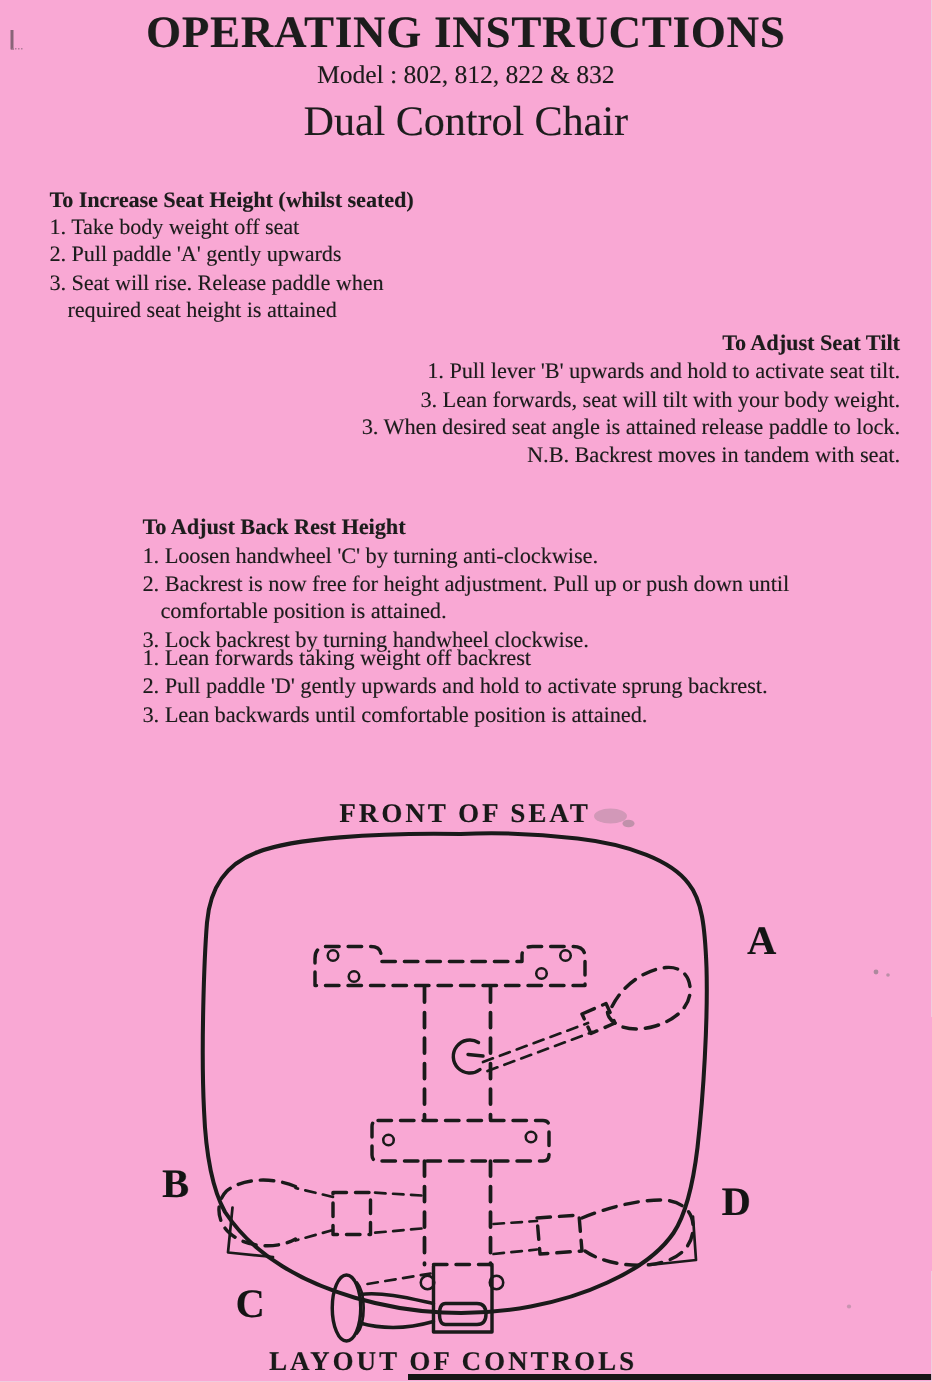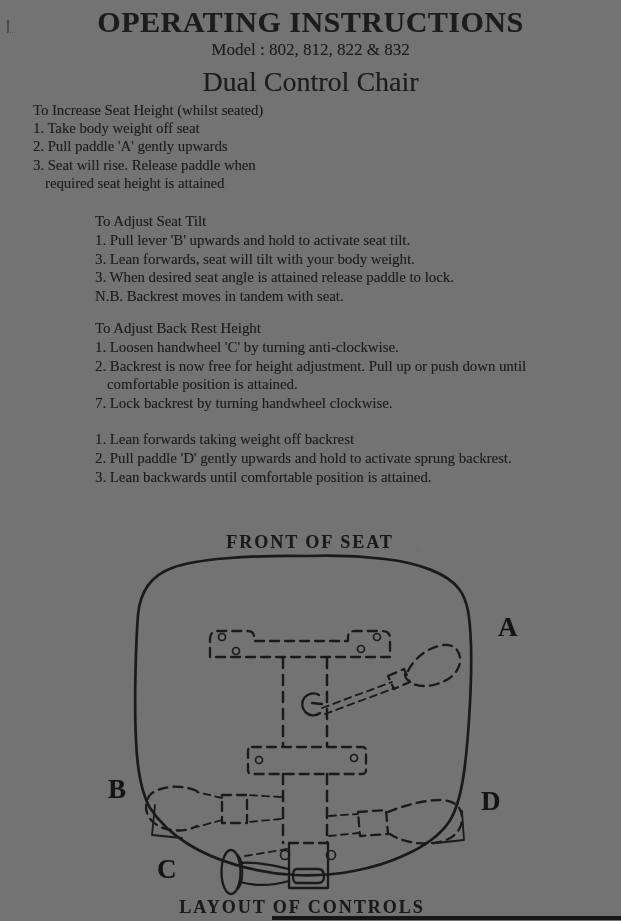--- a/index.html
+++ b/index.html
@@ -1,33 +1,33 @@
 <!DOCTYPE html>
 <html><head>
 <meta charset="utf-8">
 <style>
   html,body { margin:0; padding:0; background:#e8e8e8; }
   .page {
-    position:relative; width:621px; height:921px; background:#737373;
+    position:relative; width:621px; height:921px; background:#f9a8d4;
     overflow:hidden; font-family:"Liberation Serif","DejaVu Serif",serif;
     color:#1c1c1c; text-shadow:0.3px 0.3px 0 rgba(25,25,25,.35);
   }
   .centerline { position:absolute; left:0; right:0; text-align:center; white-space:nowrap; }
   .title    { top:5px;  font-size:30px; font-weight:bold; letter-spacing:.5px; }
   .model    { top:40px; font-size:17px; }
   .subtitle { top:66px; font-size:28px; }
 
   .col { position:absolute; font-size:14.7px; line-height:18.2px; }
   .col-left  { left:33px;  top:101px; width:285px; }
   .col-right { left:319px; top:101px; width:300px; }
-  .h { font-weight:normal; }
+  .h { font-weight:bold;margin-top:24px; }
   .cont { padding-left:12px; }
 
   .section { position:absolute; left:95px; width:505px; font-size:14.8px; line-height:18.8px; }
-  .sec0 { top:212px; } .sec1 { top:319px; } .sec2 { top:430px; }
+  .sec0 { top:196px;text-align:right; } .sec1 { top:319px; } .sec2 { top:430px; }
 
   svg.diagram { position:absolute; left:0; top:520px; }
   .dlabel  { font:600 18px "Liberation Serif","DejaVu Serif",serif; letter-spacing:2px; fill:#191919; }
   .callout { font:bold 27px "Liberation Serif","DejaVu Serif",serif; fill:#141414; }
 
   .ink  { stroke:#1a1a1a; fill:none; stroke-linecap:round; stroke-linejoin:round; }
   .sOutline { stroke-width:2.7; }
   .sTab  { stroke-width:1.8; }
   .dMain { stroke-width:2.5; stroke-dasharray:10 7; }
   .dBr   { stroke-width:2.3; stroke-dasharray:9 6; }
@@ -64,21 +64,21 @@
     <div>3. Lean forwards, seat will tilt with your body weight.</div>
     <div>3. When desired seat angle is attained release paddle to lock.</div>
     <div>N.B. Backrest moves in tandem with seat.</div>
   </div>
 
   <div class="section sec1">
     <div class="h">To Adjust Back Rest Height</div>
     <div>1. Loosen handwheel 'C' by turning anti-clockwise.</div>
     <div>2. Backrest is now free for height adjustment. Pull up or push down until</div>
     <div class="cont">comfortable position is attained.</div>
-    <div>7. Lock backrest by turning handwheel clockwise.</div>
+    <div>3. Lock backrest by turning handwheel clockwise.</div>
   </div>
 
   <div class="section sec2">
     <div>1. Lean forwards taking weight off backrest</div>
     <div>2. Pull paddle 'D' gently upwards and hold to activate sprung backrest.</div>
     <div>3. Lean backwards until comfortable position is attained.</div>
   </div>
 
   <svg class="diagram" width="621" height="401" viewBox="0 520 621 401" xmlns="http://www.w3.org/2000/svg">
 

